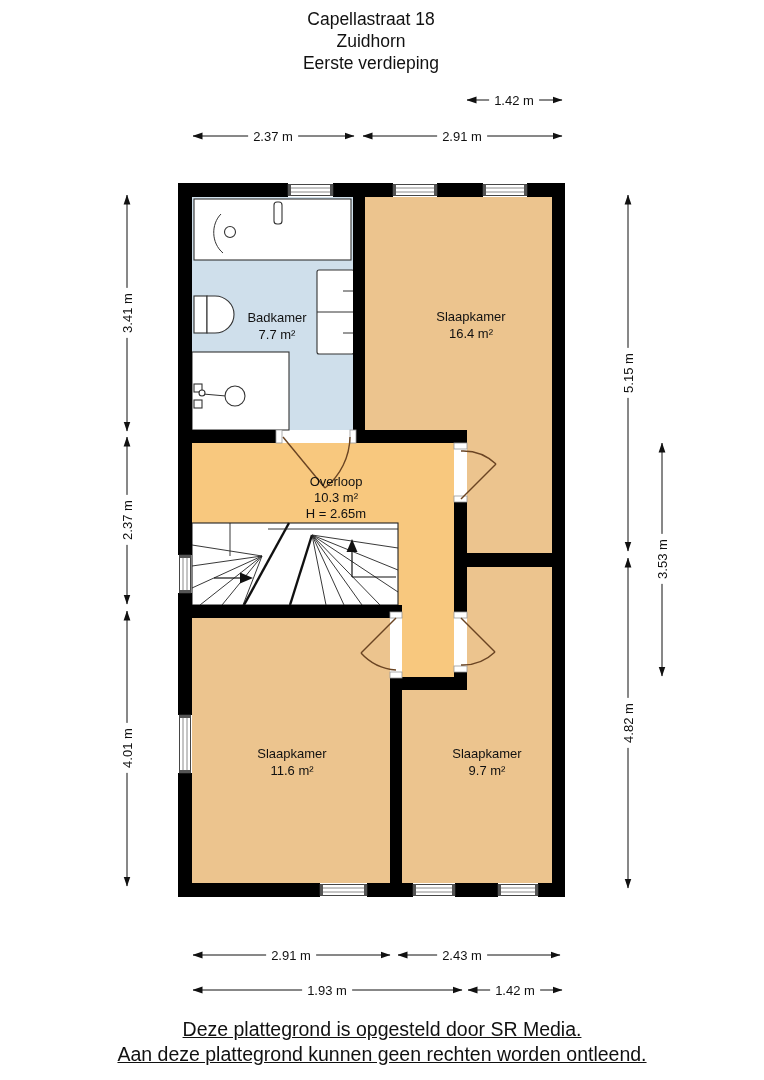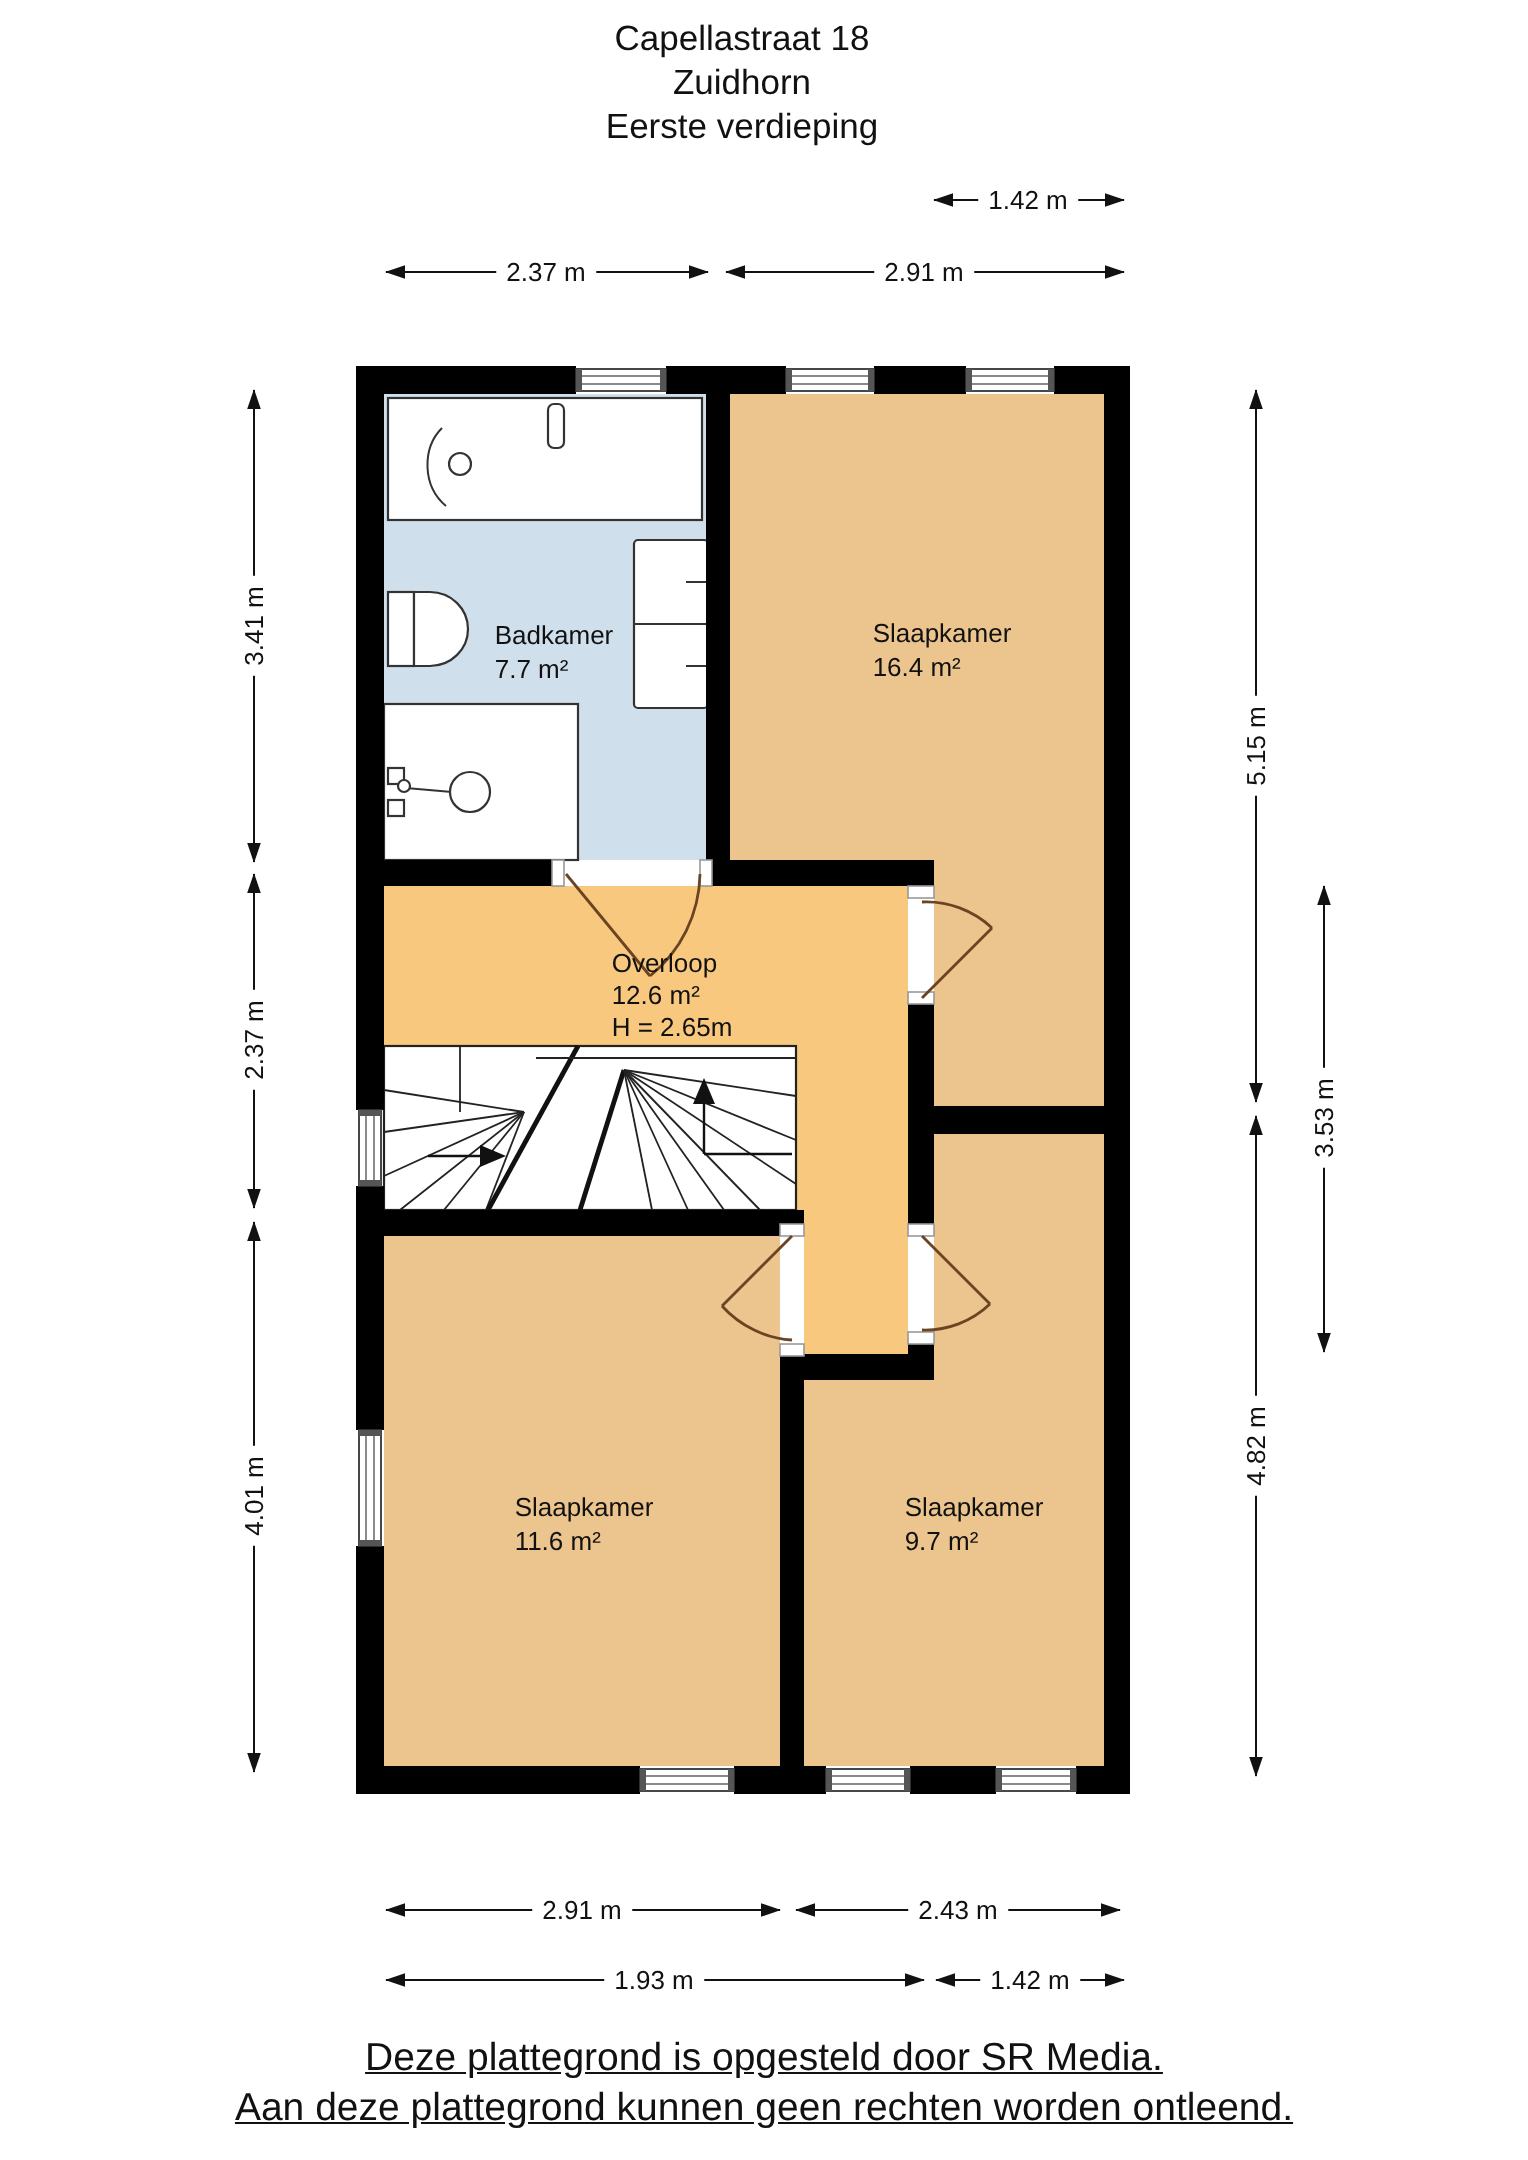--- a/index.html
+++ b/index.html
@@ -15,21 +15,21 @@
   .stair{stroke:#222;stroke-width:0.9;fill:none;}
   .stairthick{stroke:#111;stroke-width:2.4;fill:none;}
   .doorarc{fill:none;stroke:var(--c-door,#6a4423);stroke-width:1.4;}
   .dim{stroke:#111;stroke-width:1;}
   .winframe{fill:#fff;stroke:#333;stroke-width:0.9;}
   .winline{stroke:#8a8a8a;stroke-width:1;}
   .wincap{fill:#555;}
   .jamb{fill:#fff;stroke:#999;stroke-width:0.8;}
   .title{position:absolute;left:371px;transform:translateX(-50%);white-space:nowrap;
          font-size:17.5px;line-height:22px;text-align:center;}
-  .room-label{position:absolute;transform:translateX(-50%);text-align:left;
+  .room-label{position:absolute;transform:translateX(-50%);text-align:center;
               font-size:13px;line-height:16.5px;white-space:nowrap;}
   .dim-label{position:absolute;transform:translate(-50%,-50%);background:#fff;
              padding:0 5px;font-size:13px;white-space:nowrap;}
   .dim-label.vert{transform:translate(-50%,-50%) rotate(-90deg);}
   .footer-line{position:absolute;left:382px;transform:translateX(-50%);white-space:nowrap;
                font-size:19.5px;text-decoration:underline;}
 </style>
 </head>
 <body>
 
@@ -249,21 +249,21 @@
   <div class="room-label" style="left:277px;top:310px;">
     <div>Badkamer</div>
     <div>7.7 m²</div>
   </div>
   <div class="room-label" style="left:471px;top:309px;">
     <div>Slaapkamer</div>
     <div>16.4 m²</div>
   </div>
   <div class="room-label" style="left:336px;top:474px;line-height:16px;">
     <div>Overloop</div>
-    <div>12.6 m²</div>
+    <div>10.3 m²</div>
     <div style="font-size:13px;">H = 2.65m</div>
   </div>
   <div class="room-label" style="left:292px;top:746px;">
     <div>Slaapkamer</div>
     <div>11.6 m²</div>
   </div>
   <div class="room-label" style="left:487px;top:746px;">
     <div>Slaapkamer</div>
     <div>9.7 m²</div>
   </div>
@@ -274,20 +274,20 @@
 
   <div class="dim-label vert" style="left:127px;top:313px;">3.41 m</div>
   <div class="dim-label vert" style="left:127px;top:520px;">2.37 m</div>
   <div class="dim-label vert" style="left:127px;top:748px;">4.01 m</div>
 
   <div class="dim-label vert" style="left:628px;top:373px;">5.15 m</div>
   <div class="dim-label vert" style="left:662px;top:559px;">3.53 m</div>
   <div class="dim-label vert" style="left:628px;top:723px;">4.82 m</div>
 
   <div class="dim-label" style="left:291px;top:955px;">2.91 m</div>
-  <div class="dim-label" style="left:479px;top:955px;">2.43 m</div>
+  <div class="dim-label" style="left:462px;top:955px;">2.43 m</div>
   <div class="dim-label" style="left:327px;top:990px;">1.93 m</div>
   <div class="dim-label" style="left:515px;top:990px;">1.42 m</div>
 
   <div class="footer-line" style="top:1018px;">Deze plattegrond is opgesteld door SR Media.</div>
   <div class="footer-line" style="top:1043px;">Aan deze plattegrond kunnen geen rechten worden ontleend.</div>
 
 </div>
 
 </body></html>

